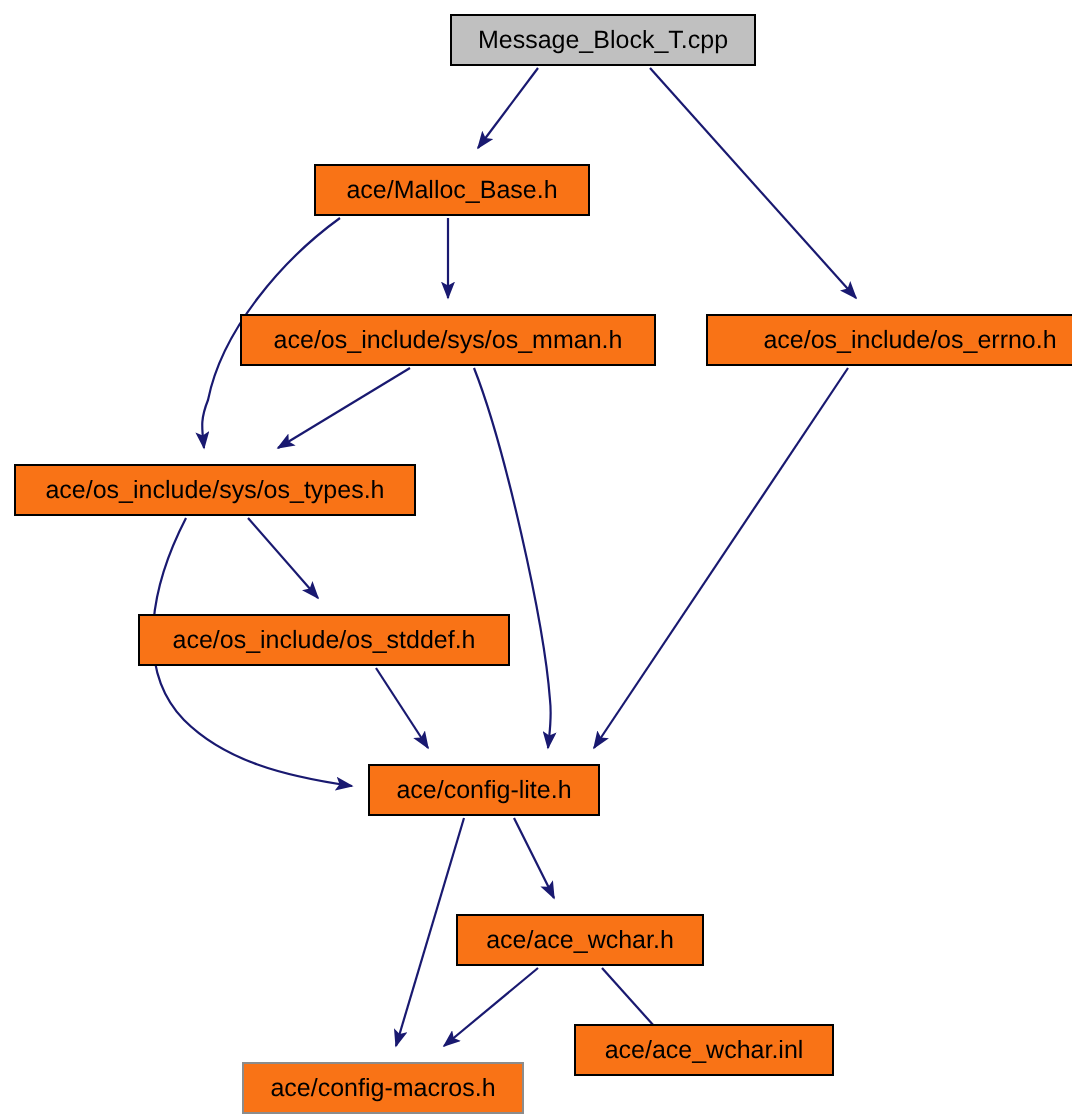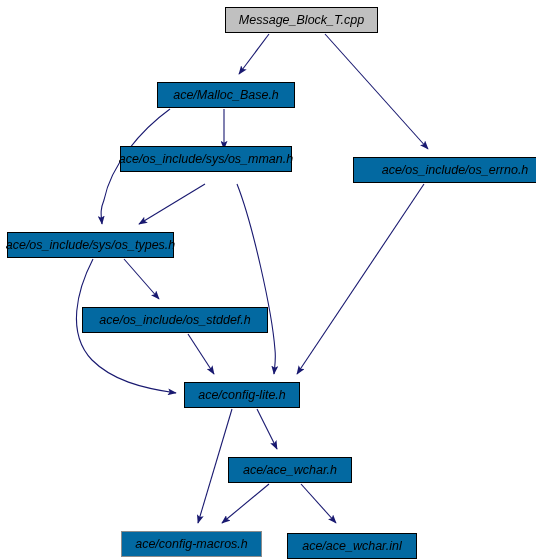--- a/index.html
+++ b/index.html
@@ -13,36 +13,35 @@
     height: 560px;
     position: relative;
     overflow: hidden;
     font-family: "Liberation Sans", sans-serif;
   }
   #graph-root {
     position: absolute;
     left: 0; top: 0;
     width: 536px;
     height: 560px;
-    font-style: italic;
   }
   #edge-layer {
     position: absolute;
     left: 0; top: 0;
     width: 536px;
     height: 560px;
     pointer-events: none;
   }
   .node {
     position: absolute;
     box-sizing: border-box;
     display: flex;
     align-items: center;
     justify-content: center;
-    background: #0369a1;
+    background: #f97316;
     border: 1px solid #000000;
     white-space: nowrap;
   }
   .node .node-label {
     font-family: "Liberation Sans", sans-serif;
     font-size: 12.5px;
     line-height: 1;
     color: #000000;
     letter-spacing: 0px;
   }
@@ -98,38 +97,38 @@
     </g>
   </svg>
 
   <div id="node-layer">
       <div class="node root-node" style="left: 225px; top: 7px; width: 153px; height: 26px;">
         <span class="node-label">Message_Block_T.cpp</span>
       </div>
       <div class="node" style="left: 157px; top: 82px; width: 138px; height: 26px;">
         <span class="node-label">ace/Malloc_Base.h</span>
       </div>
-      <div class="node" style="left: 120px; top: 146px; width: 172px; height: 26px; text-align: right;">
+      <div class="node" style="left: 120px; top: 157px; width: 208px; height: 26px; text-align: right;">
         <span class="node-label">ace/os_include/sys/os_mman.h</span>
       </div>
       <div class="node" style="left: 353px; top: 157px; width: 204px; height: 26px;">
         <span class="node-label">ace/os_include/os_errno.h</span>
       </div>
-      <div class="node" style="left: 7px; top: 232px; width: 167px; height: 26px;">
+      <div class="node" style="left: 7px; top: 232px; width: 201px; height: 26px;">
         <span class="node-label">ace/os_include/sys/os_types.h</span>
       </div>
-      <div class="node" style="left: 82px; top: 307px; width: 186px; height: 26px;">
+      <div class="node" style="left: 69px; top: 307px; width: 186px; height: 26px;">
         <span class="node-label">ace/os_include/os_stddef.h</span>
       </div>
       <div class="node" style="left: 184px; top: 382px; width: 116px; height: 26px; text-align: center;">
         <span class="node-label">ace/config-lite.h</span>
       </div>
       <div class="node" style="left: 228px; top: 457px; width: 124px; height: 26px;">
         <span class="node-label">ace/ace_wchar.h</span>
       </div>
       <div class="node dim-border" style="left: 121px; top: 531px; width: 141px; height: 26px;">
         <span class="node-label">ace/config-macros.h</span>
       </div>
-      <div class="node" style="left: 287px; top: 533px; width: 130px; height: 26px;">
+      <div class="node" style="left: 287px; top: 512px; width: 130px; height: 26px;">
         <span class="node-label">ace/ace_wchar.inl</span>
       </div>
     </div>
 </div>
 
 </body></html>

